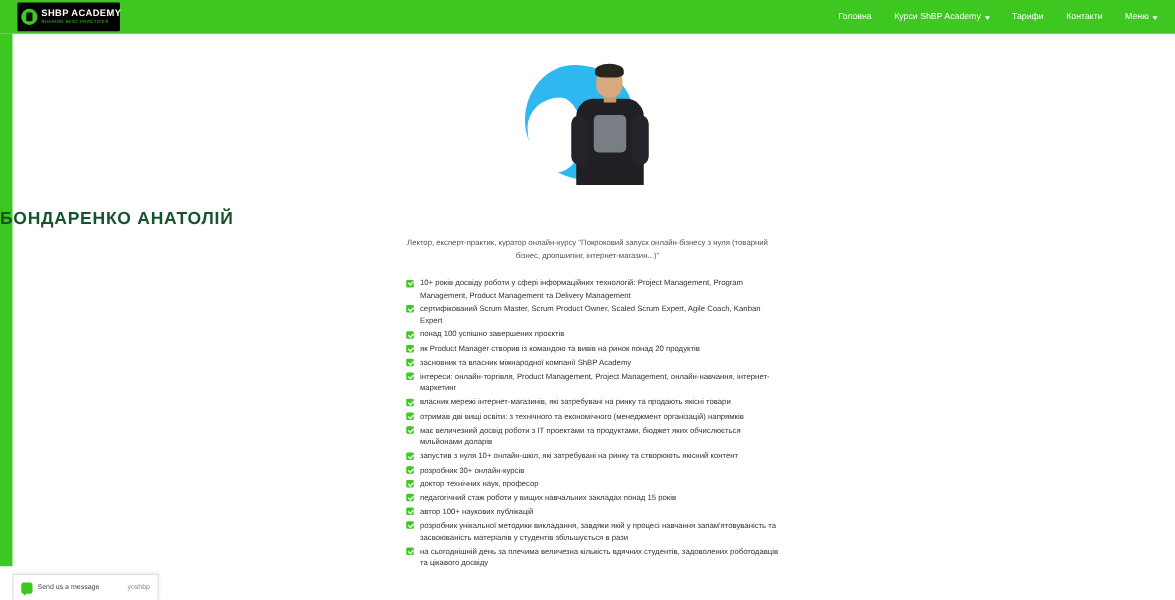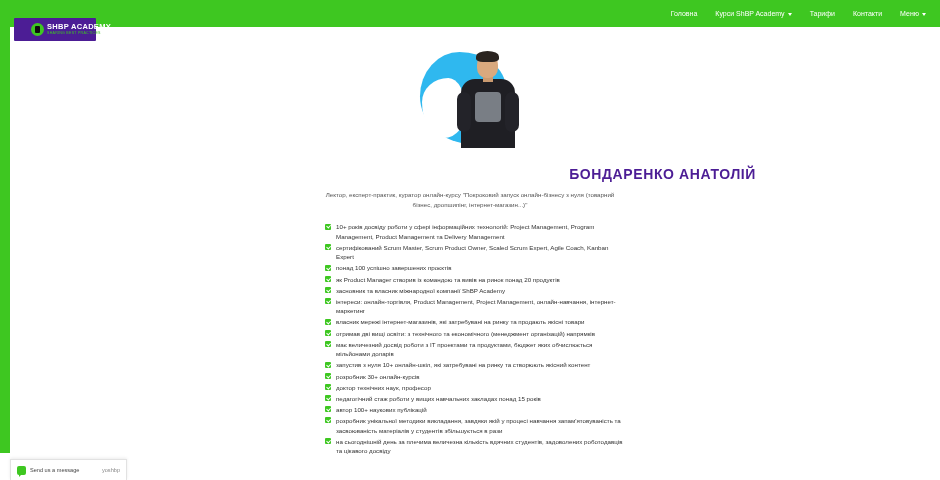--- a/index.html
+++ b/index.html
@@ -19,25 +19,25 @@
 
   
   .header {
     position: absolute; top: 0; left: 0;
     width: 940px; height: 27px;
     background: #3ec721;
     display: flex; align-items: center;
     z-index: 20;
   }
   .logo-box {
-    position: absolute; left: 14px; top: 18px;
+    position: absolute; left: 14px; top: 2px;
     width: 82px; height: 23px;
-    background: #4c1d95;
-    display: flex; align-items: center;
-    padding-left: 17px;
+    background: #000000;
+    display: flex; align-items: center;
+    padding-left: 3px;
     border-radius: 1px;
   }
   .logo-mark {
     width: 13px; height: 13px;
     border-radius: 50%;
     background: #3ec721;
     position: relative;
     flex: none;
     margin-right: 3px;
   }
@@ -163,24 +163,24 @@
     width: 14px; height: 40px;
     background: #232329;
     border-radius: 8px;
   }
 
   
   .name {
     position: absolute;
     left: 0; top: 166px;
     width: 756px;
-    text-align: right;
+    text-align: left;
     font-size: 14px;
     font-weight: bold;
-    color: #4c1d95;
+    color: #14532d;
     letter-spacing: 0.6px;
   }
   .subtitle {
     position: absolute;
     left: 320px; top: 190px;
     width: 300px;
     text-align: center;
     font-size: 6.2px;
     line-height: 1.55;
     color: #555555;

